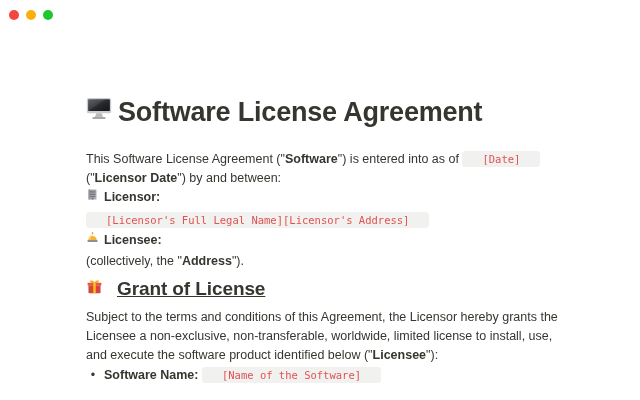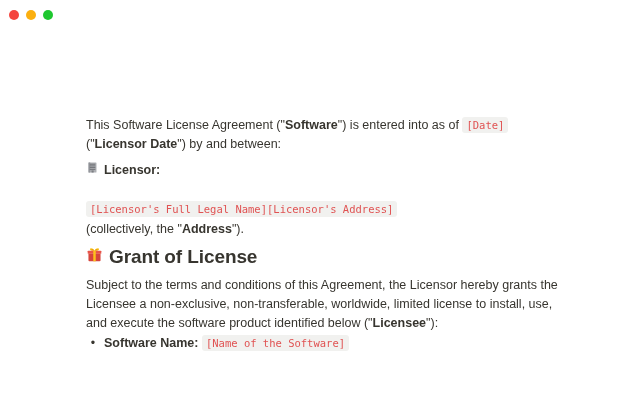--- a/index.html
+++ b/index.html
@@ -25,59 +25,78 @@
     display:flex; align-items:center; gap:6px;
     font-size:27px; line-height:34px; font-weight:700; letter-spacing:-0.2px;
   }
   h1 .emoji { flex:0 0 auto; }
 
   .p { font-size:12.5px; line-height:19px; }
   .intro { margin-top:21px; }
   b { font-weight:700; }
 
   .label-line {
-    margin-top:7px; display:flex; align-items:center; gap:5px;
+    margin-top:0; display:flex; align-items:center; gap:5px;
     font-size:12.5px; line-height:17px; font-weight:700;
   }
   .label-line.second { margin-top:3px; }
 
-  .code-line { margin-top:19px; line-height:19px; height:19px; }
+  .code-line { margin-top:3px; line-height:19px; height:19px; }
   code.inline {
     font-family:"DejaVu Sans Mono","Liberation Mono",monospace;
     font-size:10.5px;
     color:var(--code-text,#EB5757);
     background:var(--code-bg,#F1F1EF);
-    padding:2px 4px;
+    padding:2px 20px;
     border-radius:3px;
     white-space:nowrap;
   }
 
   .collectively { margin-top:4px; line-height:17px; }
 
   h2.section-heading {
-    margin-top:7px; display:flex; align-items:flex-start; gap:6px;
-    font-size:19px; line-height:24px; font-weight:700; letter-spacing:-0.1px;
+    margin-top:7px; display:flex; align-items:flex-start; gap:14px;
+    font-size:19px; line-height:24px; font-weight:700; letter-spacing:-0.1px;text-decoration:underline;
   }
 
   .grant { margin-top:7px; }
 
   .bullet-item { margin-top:1px; display:flex; font-size:12.5px; line-height:19px; }
   .bullet-marker { width:10px; margin:0 6px 0 2px; text-align:center; flex:0 0 auto; }
 </style>
 </head>
 <body>
 
 <div class="traffic">
   <div class="dot dot-close"></div>
   <div class="dot dot-min"></div>
   <div class="dot dot-zoom"></div>
 </div>
 
 <div class="doc">
 
+  <h1 class="page-title">
+    <span class="emoji">
+      <svg width="26" height="26" viewBox="0 0 32 32">
+        <defs>
+          <linearGradient id="scr" x1="0" y1="0" x2="1" y2="1">
+            <stop offset="0" stop-color="#53565e"></stop>
+            <stop offset="0.55" stop-color="#26272c"></stop>
+            <stop offset="1" stop-color="#141519"></stop>
+          </linearGradient>
+        </defs>
+        <rect x="1" y="3.6" width="30" height="19" rx="2.4" fill="#c9cbce"></rect>
+        <rect x="2.6" y="5.2" width="26.8" height="14.4" rx="0.8" fill="url(#scr)"></rect>
+        <polygon points="2.6,19.6 2.6,5.2 24,5.2" fill="#ffffff" opacity="0.08"></polygon>
+        <path d="M12.6 22.6 h6.8 l1.5 4.6 h-9.8 z" fill="#b9bbbe"></path>
+        <rect x="7.8" y="27.2" width="16.4" height="2.2" rx="1.1" fill="#a7a9ac"></rect>
+      </svg>
+    </span>
+    <span>Software License Agreement</span>
+  </h1>
 
   <p class="p intro"><span>This Software License Agreement ("</span><b>Software</b><span>") is entered into as of </span><code class="inline">[Date]</code><span> ("</span><b>Licensor Date</b><span>") by and between:</span></p>
 
   <div class="label-line">
     <span>
       <svg width="13" height="13" viewBox="0 0 16 16">
         <rect x="3.1" y="1.8" width="9.8" height="12.4" rx="0.7" fill="#aeb0b4"></rect>
         <rect x="3.1" y="1.8" width="2.1" height="12.4" fill="#94969b"></rect>
         <rect x="4.6" y="3.4" width="6.9" height="1.1" fill="#6c6e73"></rect>
         <rect x="4.6" y="5.5" width="6.9" height="1.1" fill="#6c6e73"></rect>
@@ -85,20 +104,32 @@
         <rect x="4.6" y="9.7" width="6.9" height="1.1" fill="#6c6e73"></rect>
         <rect x="6.8" y="11.6" width="2.6" height="2.6" fill="#7d7f84"></rect>
       </svg>
     </span>
     <span>Licensor:</span>
   </div>
   <div class="code-line">
     <code class="inline">[Licensor's Full Legal Name][Licensor's Address]</code>
   </div>
 
+  <div class="label-line second">
+    <span>
+      <svg width="13" height="13" viewBox="0 0 16 16">
+        <rect x="7.4" y="2.4" width="1.2" height="1.8" fill="#d89016"></rect>
+        <circle cx="8" cy="2.2" r="1.1" fill="#f2a33c"></circle>
+        <path d="M2.8 11.2 a5.2 5 0 0 1 10.4 0 z" fill="#f7b12c"></path>
+        <path d="M3.6 10.6 a4.5 4.4 0 0 1 3.4 -5.6 l-1.6 5.8 z" fill="#ffd06e"></path>
+        <rect x="1.7" y="11.2" width="12.6" height="2.4" rx="1" fill="#8d8f96"></rect>
+      </svg>
+    </span>
+    <span>Licensee:</span>
+  </div>
 
   <p class="p collectively"><span>(collectively, the "</span><b>Address</b><span>").</span></p>
 
   <h2 class="section-heading">
     <span>
       <svg width="17" height="17" viewBox="0 0 18 18">
         <path d="M8.9 4.9 C7.4 1.6 4.0 1.9 4.2 3.6 C4.35 4.9 6.8 5.1 8.9 4.9 Z" fill="#fcc21b"></path>
         <path d="M9.1 4.9 C10.6 1.6 14.0 1.9 13.8 3.6 C13.65 4.9 11.2 5.1 9.1 4.9 Z" fill="#fcc21b"></path>
         <path d="M8.9 4.9 C7.9 3 6 2.8 5.6 3.6 C5.3 4.3 7 4.8 8.9 4.9 Z" fill="#e8a50f"></path>
         <path d="M9.1 4.9 C10.1 3 12 2.8 12.4 3.6 C12.7 4.3 11 4.8 9.1 4.9 Z" fill="#e8a50f"></path>

